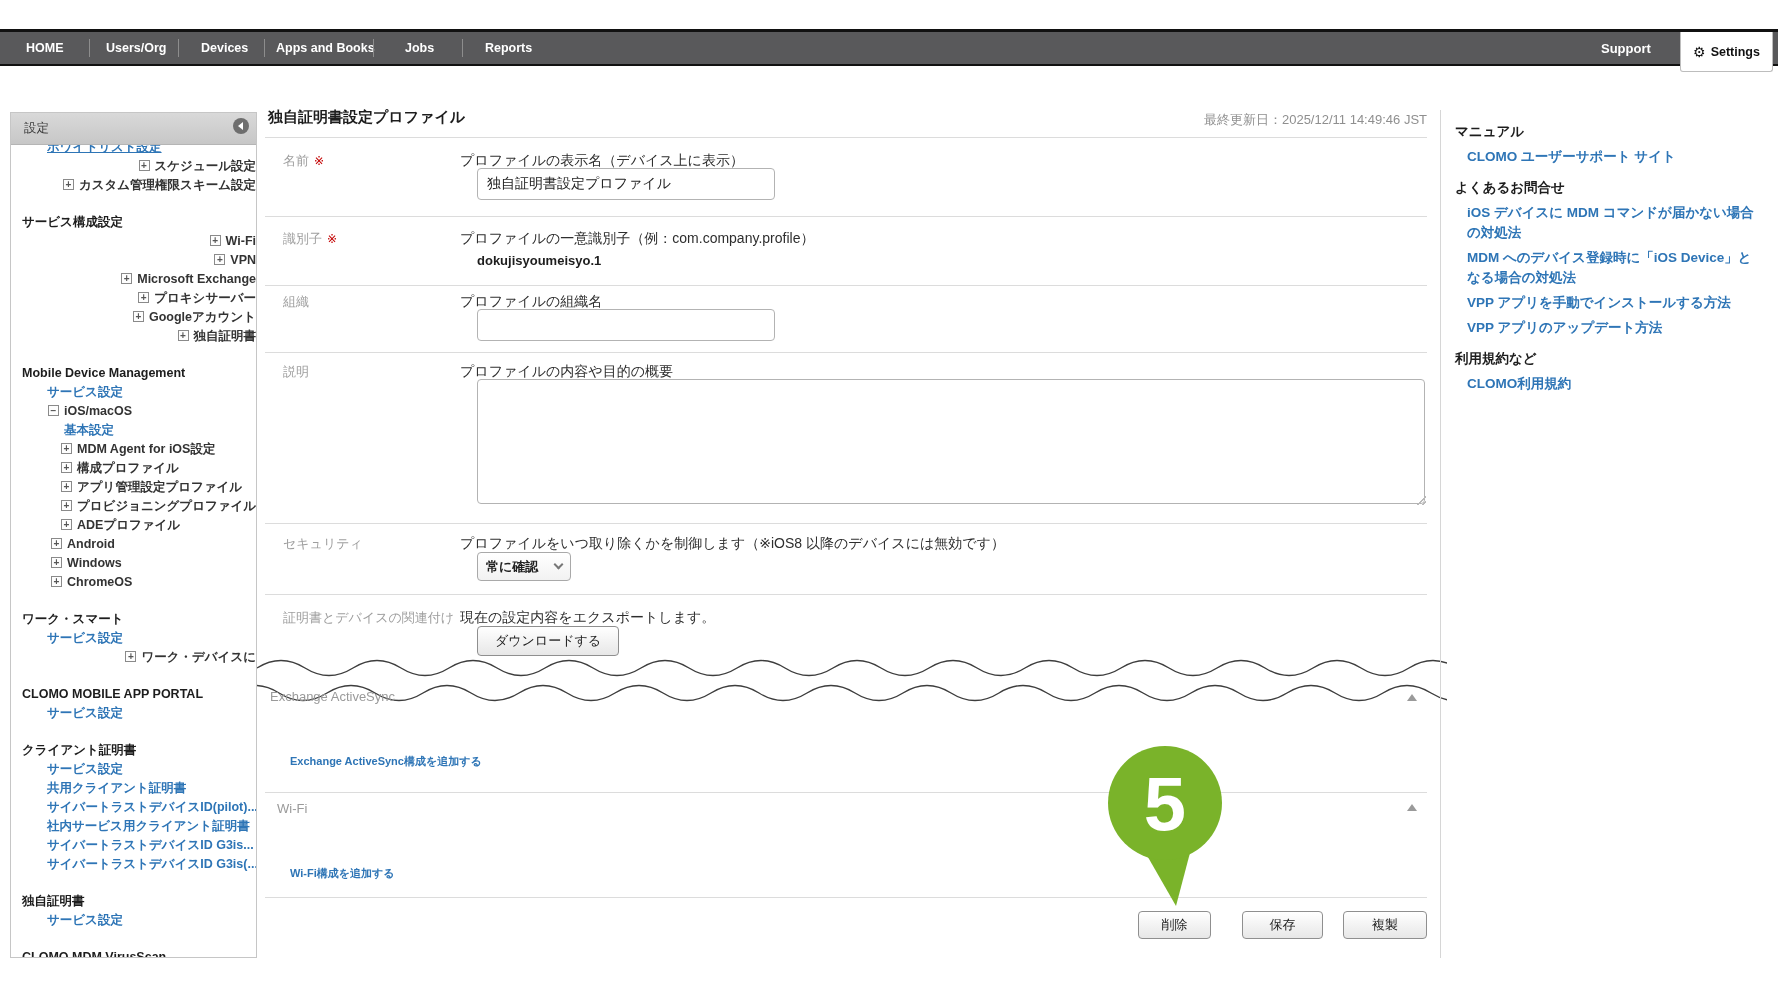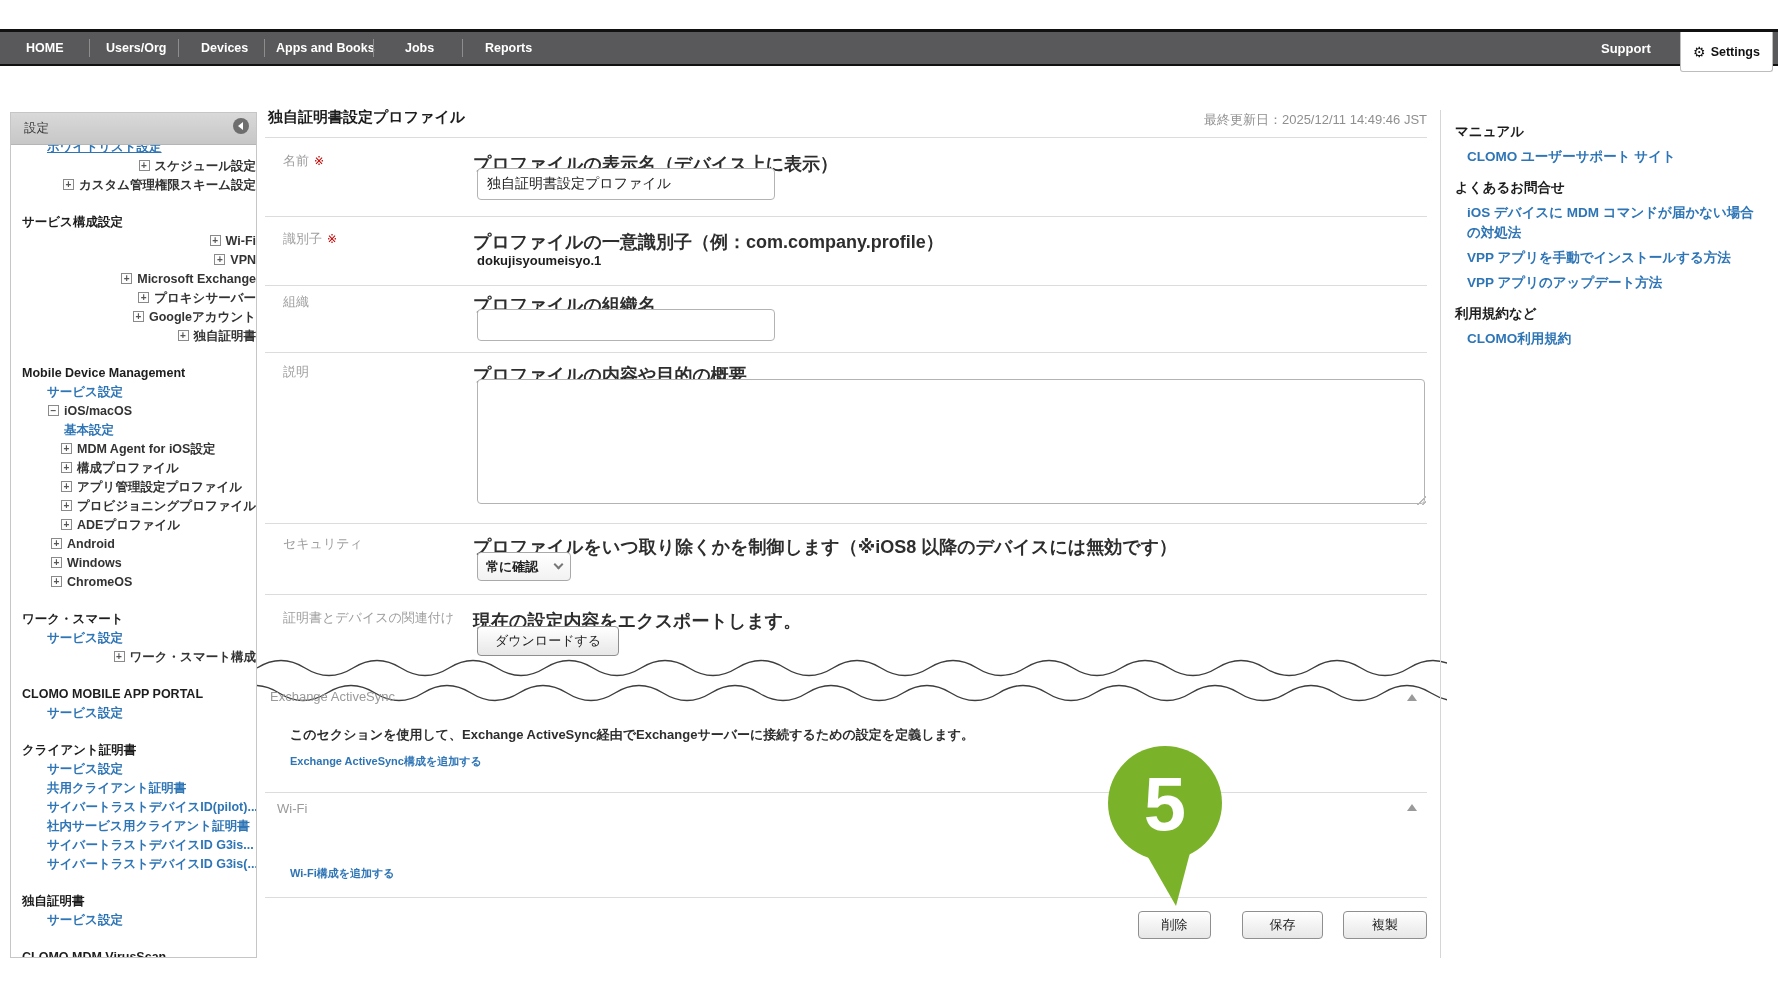--- a/index.html
+++ b/index.html
@@ -45,21 +45,21 @@
     text-align:center; font-size:10px; font-weight:bold; color:#555; }
   .tree-ico.plus::before { content:"+"; }
   .tree-ico.minus::before { content:"\2212"; }
   
   .main { position:absolute; left:265px; top:100px; width:1175px; height:880px; }
   .pg-title { position:absolute; left:3px; top:8px; font-size:15px; font-weight:bold; color:#1d1d1d; }
   .updated { position:absolute; right:13px; top:11px; font-size:13px; color:#8f8f8f; }
   .sep { position:absolute; left:0; width:1162px; border-top:1px solid #dcdcdc; }
   .flabel { position:absolute; left:18px; font-size:13px; color:#9e9e9e; }
   .req { color:#c30000; margin-left:5px; font-size:12px; }
-  .fdesc { position:absolute; left:208px; font-size:18px; font-weight:bold; color:#2e2e2e; }
+  .fdesc { position:absolute; left:195px; font-size:14px; font-weight:normal; color:#2e2e2e; }
   .tbox { position:absolute; left:212px; border:1px solid #b3b3b3; border-radius:4px;
     background:#fff; font-size:14px; color:#222; padding:0 9px;
     font-family:"Liberation Sans","DejaVu Sans",sans-serif; }
   .fvalue { position:absolute; left:212px; font-size:13px; font-weight:bold; color:#1d1d1d; }
   .selbox { position:absolute; left:212px; width:94px; height:29px; border:1px solid #a9a9a9;
     border-radius:4px; background:linear-gradient(#fff,#f2f2f2); display:flex; align-items:center;
     padding:0 8px; font-size:13px; font-weight:bold; color:#222; cursor:pointer; justify-content:space-between; }
   .chev { width:7px; height:7px; border-right:2px solid #777; border-bottom:2px solid #777;
     transform:rotate(45deg); margin-top:-4px; }
   .btn { position:absolute; height:28px; border:1px solid #8f8f8f; border-radius:4px;
@@ -132,21 +132,21 @@
     <div class="sb-row l3i sb-item"><span class="tree-ico plus"></span><span>MDM Agent for iOS設定</span></div>
     <div class="sb-row l3i sb-item"><span class="tree-ico plus"></span><span>構成プロファイル</span></div>
     <div class="sb-row l3i sb-item"><span class="tree-ico plus"></span><span>アプリ管理設定プロファイル</span></div>
     <div class="sb-row l3i sb-item"><span class="tree-ico plus"></span><span>プロビジョニングプロファイル</span></div>
     <div class="sb-row l3i sb-item"><span class="tree-ico plus"></span><span>ADEプロファイル</span></div>
     <div class="sb-row l2i sb-item"><span class="tree-ico plus"></span><span>Android</span></div>
     <div class="sb-row l2i sb-item"><span class="tree-ico plus"></span><span>Windows</span></div>
     <div class="sb-row l2i sb-item"><span class="tree-ico plus"></span><span>ChromeOS</span></div>
     <div class="sb-row sb-h">ワーク・スマート</div>
     <div class="sb-row l1a sb-link">サービス設定</div>
-    <div class="sb-row l1i sb-item"><span class="tree-ico plus"></span><span>ワーク・スマート構成</span></div>
+    <div class="sb-row l1i sb-item"><span class="tree-ico plus"></span><span>ワーク・デバイスに</span></div>
     <div class="sb-row sb-h">CLOMO MOBILE APP PORTAL</div>
     <div class="sb-row l1a sb-link">サービス設定</div>
     <div class="sb-row sb-h">クライアント証明書</div>
     <div class="sb-row l1a sb-link">サービス設定</div>
     <div class="sb-row l1a sb-link">共用クライアント証明書</div>
     <div class="sb-row l1a sb-link">サイバートラストデバイスID(pilot)...</div>
     <div class="sb-row l1a sb-link">社内サービス用クライアント証明書</div>
     <div class="sb-row l1a sb-link">サイバートラストデバイスID G3is...</div>
     <div class="sb-row l1a sb-link">サイバートラストデバイスID G3is(...</div>
     <div class="sb-row sb-h">独自証明書</div>
@@ -194,21 +194,20 @@
   <div class="fdesc" style="top:509px">現在の設定内容をエクスポートします。</div>
   <button class="btn btn-dl">ダウンロードする</button>
 
   <svg class="wave" width="1190" height="52" viewBox="0 0 1190 52">
     <path d="M0,13 q24,-15 48,0 t48,0 t48,0 t48,0 t48,0 t48,0 t48,0 t48,0 t48,0 t48,0 t48,0 t48,0 t48,0 t48,0 t48,0 t48,0 t48,0 t48,0 t48,0 t48,0 t48,0 t48,0 t48,0 t48,0 t48,0" fill="none" stroke="#3d3d3d" stroke-width="1.4"></path>
     <path d="M-26,38 q24,-15 48,0 t48,0 t48,0 t48,0 t48,0 t48,0 t48,0 t48,0 t48,0 t48,0 t48,0 t48,0 t48,0 t48,0 t48,0 t48,0 t48,0 t48,0 t48,0 t48,0 t48,0 t48,0 t48,0 t48,0 t48,0 t48,0" fill="none" stroke="#3d3d3d" stroke-width="1.4"></path>
   </svg>
 
   <div class="sec-title" style="left:5px;top:589px">Exchange ActiveSync</div>
   <div class="tri-up" style="top:594px"></div>
-  <div class="sec-desc" style="top:626px">このセクションを使用して、Exchange ActiveSync経由でExchangeサーバーに接続するための設定を定義します。</div>
   <div class="sec-link" style="top:654px">Exchange ActiveSync構成を追加する</div>
   <div class="sep" style="top:692px"></div>
 
   <div class="sec-title" style="left:12px;top:701px">Wi-Fi</div>
   <div class="tri-up" style="top:704px"></div>
   <div class="sec-link" style="top:766px">Wi-Fi構成を追加する</div>
   <div class="sep" style="top:797px"></div>
 
   <button class="btn" style="left:873px;top:811px;width:73px">削除</button>
   <button class="btn" style="left:977px;top:811px;width:81px">保存</button>
@@ -220,17 +219,18 @@
     <text x="62" y="85" text-anchor="middle" font-size="76" font-weight="bold" fill="#ffffff" font-family="Liberation Sans, DejaVu Sans, sans-serif">5</text>
   </svg>
 </div>
 
 <div class="vdivider"></div>
 <div class="help">
   <div class="help-h">マニュアル</div>
   <div class="help-a">CLOMO ユーザーサポート サイト</div>
   <div class="help-h">よくあるお問合せ</div>
   <div class="help-a">iOS デバイスに MDM コマンドが届かない場合の対処法</div>
+  <div class="help-a">MDM へのデバイス登録時に「iOS Device」となる場合の対処法</div>
   <div class="help-a">VPP アプリを手動でインストールする方法</div>
   <div class="help-a">VPP アプリのアップデート方法</div>
   <div class="help-h">利用規約など</div>
   <div class="help-a">CLOMO利用規約</div>
 </div>
 
 </body></html>

